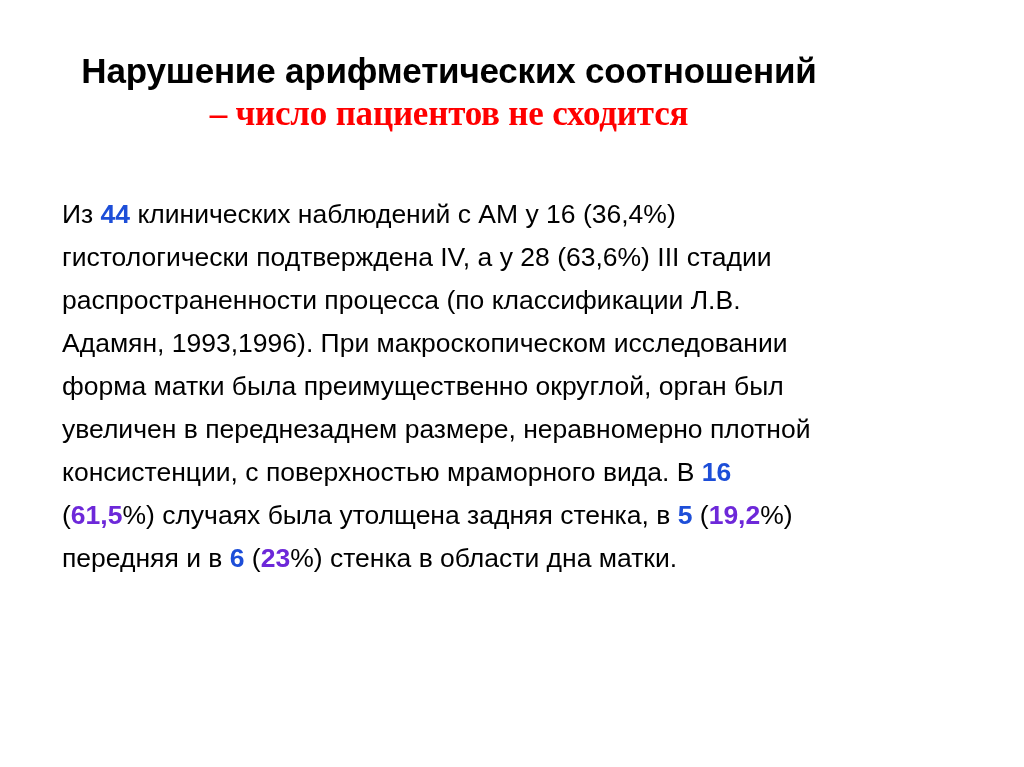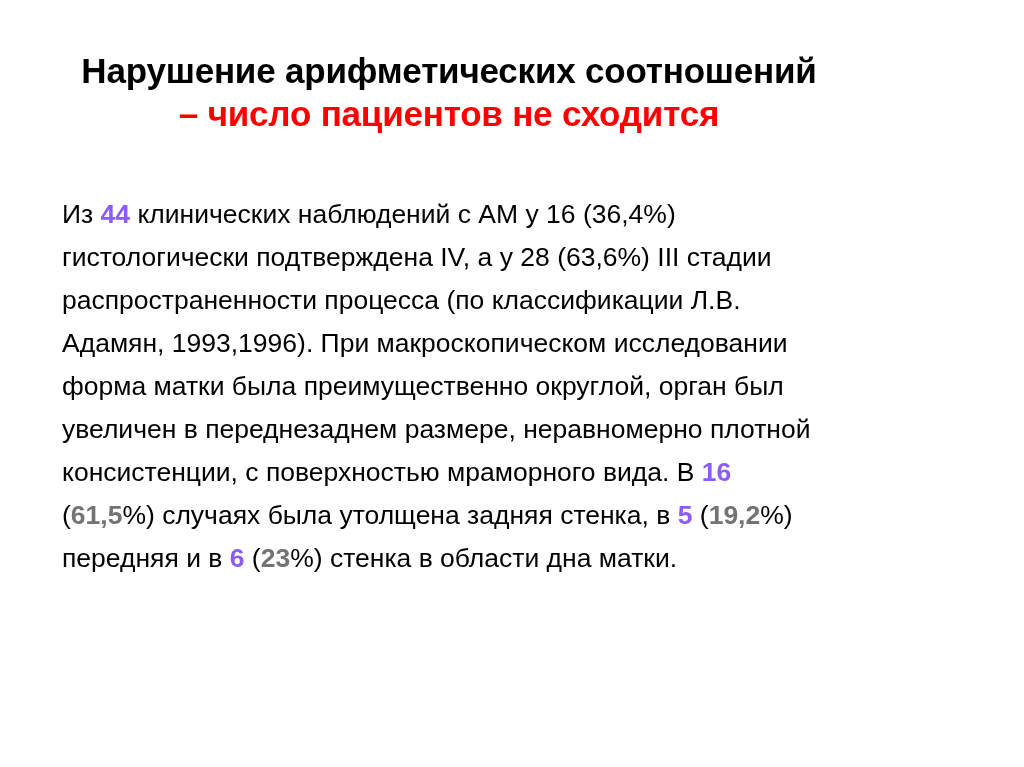--- a/index.html
+++ b/index.html
@@ -30,35 +30,36 @@
     color: #000000;
     line-height: 1.22;
     letter-spacing: -0.2px;
   }
   .title-line-2 {
     font-size: 35px;
     font-weight: bold;
     color: #ff0000;
     line-height: 1.22;
     letter-spacing: -0.2px;
+    font-family: Liberation Serif, serif;
   }
   .body-block {
     margin-top: 58px;
     padding: 0 70px 0 62px;
     font-size: 26.5px;
     line-height: 1.62;
     color: #000000;
     text-align: left;
   }
   .body-block p {
     margin: 0;
   }
   .b { font-weight: normal; }
-  .red { color: #8b5cf6; font-weight: bold; }
-  .green { color: #737373; font-weight: bold; }
+  .red { color: #1d4ed8; font-weight: bold; }
+  .green { color: #6d28d9; font-weight: bold; }
 </style>
 </head>
 <body>
 
 <div class="slide">
 
   <div class="title-block">
     <div class="title-line-1">Нарушение арифметических соотношений</div>
     <div class="title-line-2">– число пациентов не сходится</div>
   </div>

